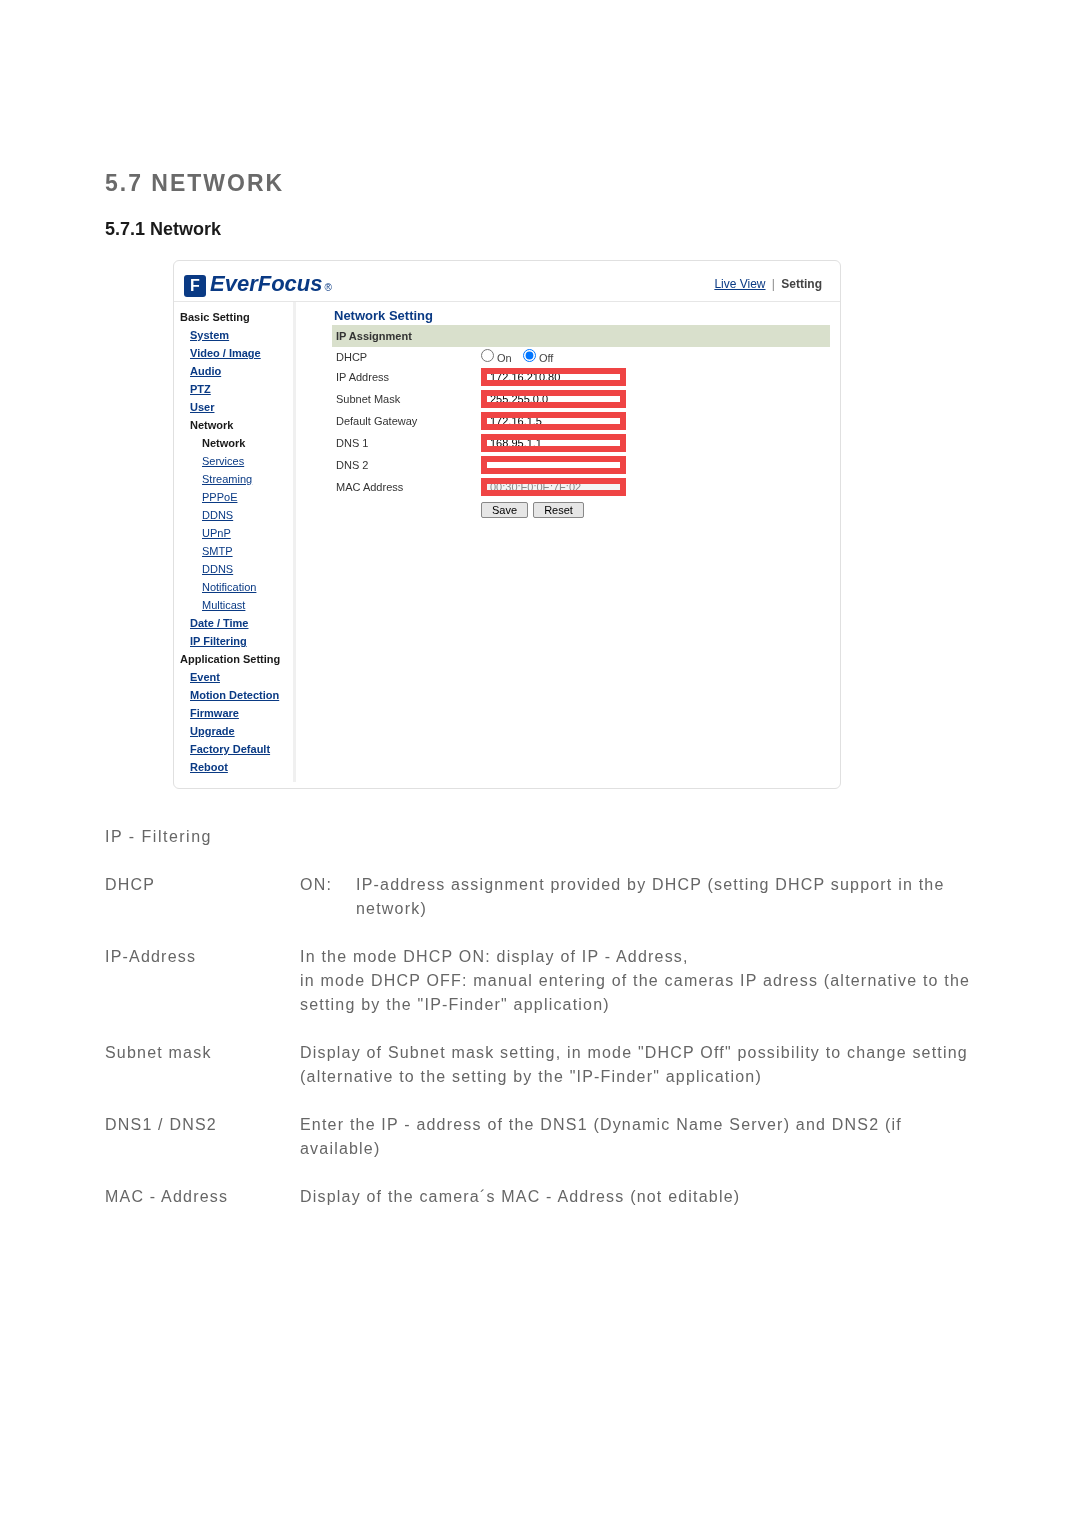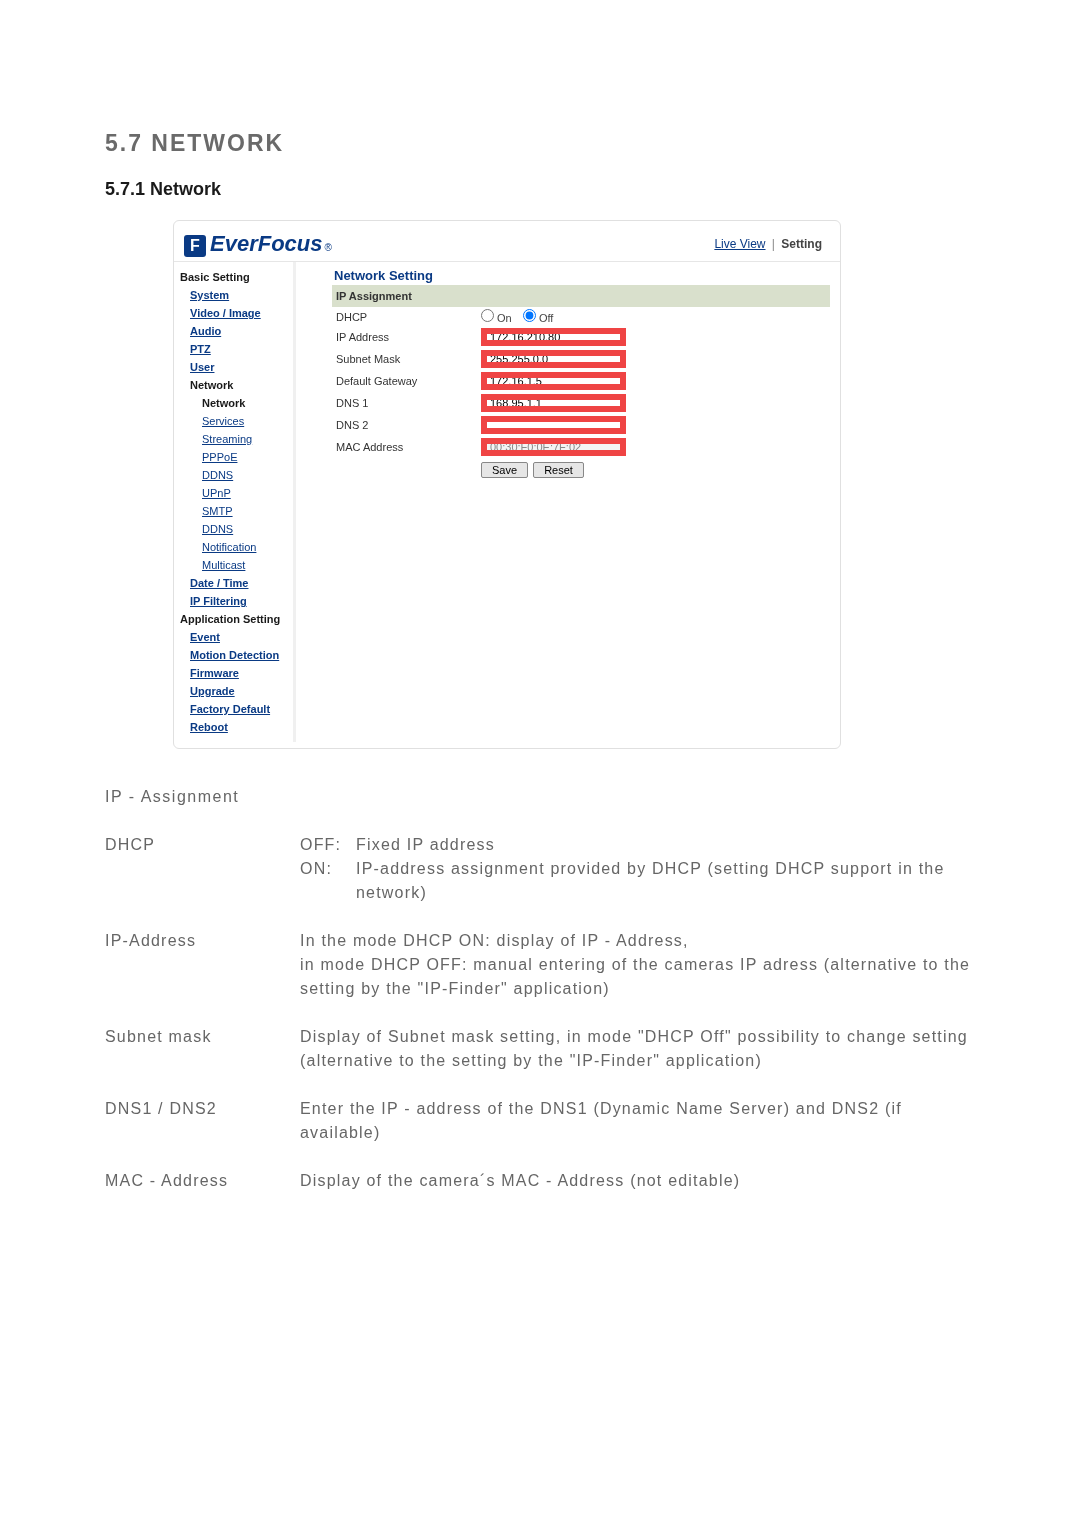--- a/index.html
+++ b/index.html
@@ -10,20 +10,21 @@
     min-height: 1528px;
     padding: 130px 105px 0 105px;
     color: #5a5a5a;
     letter-spacing: 0.5px;
   }
   .page-heading {
     font-size: 23px;
     letter-spacing: 2px;
     color: #6a6a6a;
     margin-bottom: 22px;
+    margin-top: 40px;
   }
   .sub-heading {
     font-size: 18px;
     font-weight: bold;
     color: #1a1a1a;
     letter-spacing: 0;
     margin-bottom: 20px;
   }
   .app-box {
     margin-left: 68px;
@@ -277,30 +278,26 @@
       </div>
       <div class="btn-row">
         <button class="btn">Save</button>
         <button class="btn">Reset</button>
       </div>
     </div>
   </div>
 </div>
 
 <div class="doc-section">
-  <div class="doc-subtitle">IP - Assignment</div>
+  <div class="doc-subtitle">IP - Filtering</div>
 
   <div class="def-row">
     <div class="def-term">DHCP</div>
     <div class="def-desc">
       <div class="inner-pair">
-        <span class="inner-key">OFF:</span>
-        <span>Fixed IP address</span>
-      </div>
-      <div class="inner-pair">
         <span class="inner-key">ON:</span>
         <span>IP-address assignment provided by DHCP (setting DHCP support in the network)</span>
       </div>
     </div>
   </div>
 
   <div class="def-row">
     <div class="def-term">IP-Address</div>
     <div class="def-desc" style="white-space:pre-line">In the mode DHCP ON: display of IP - Address,
 in mode DHCP OFF: manual entering of the cameras IP adress (alternative to the setting by the "IP-Finder" application)</div>

